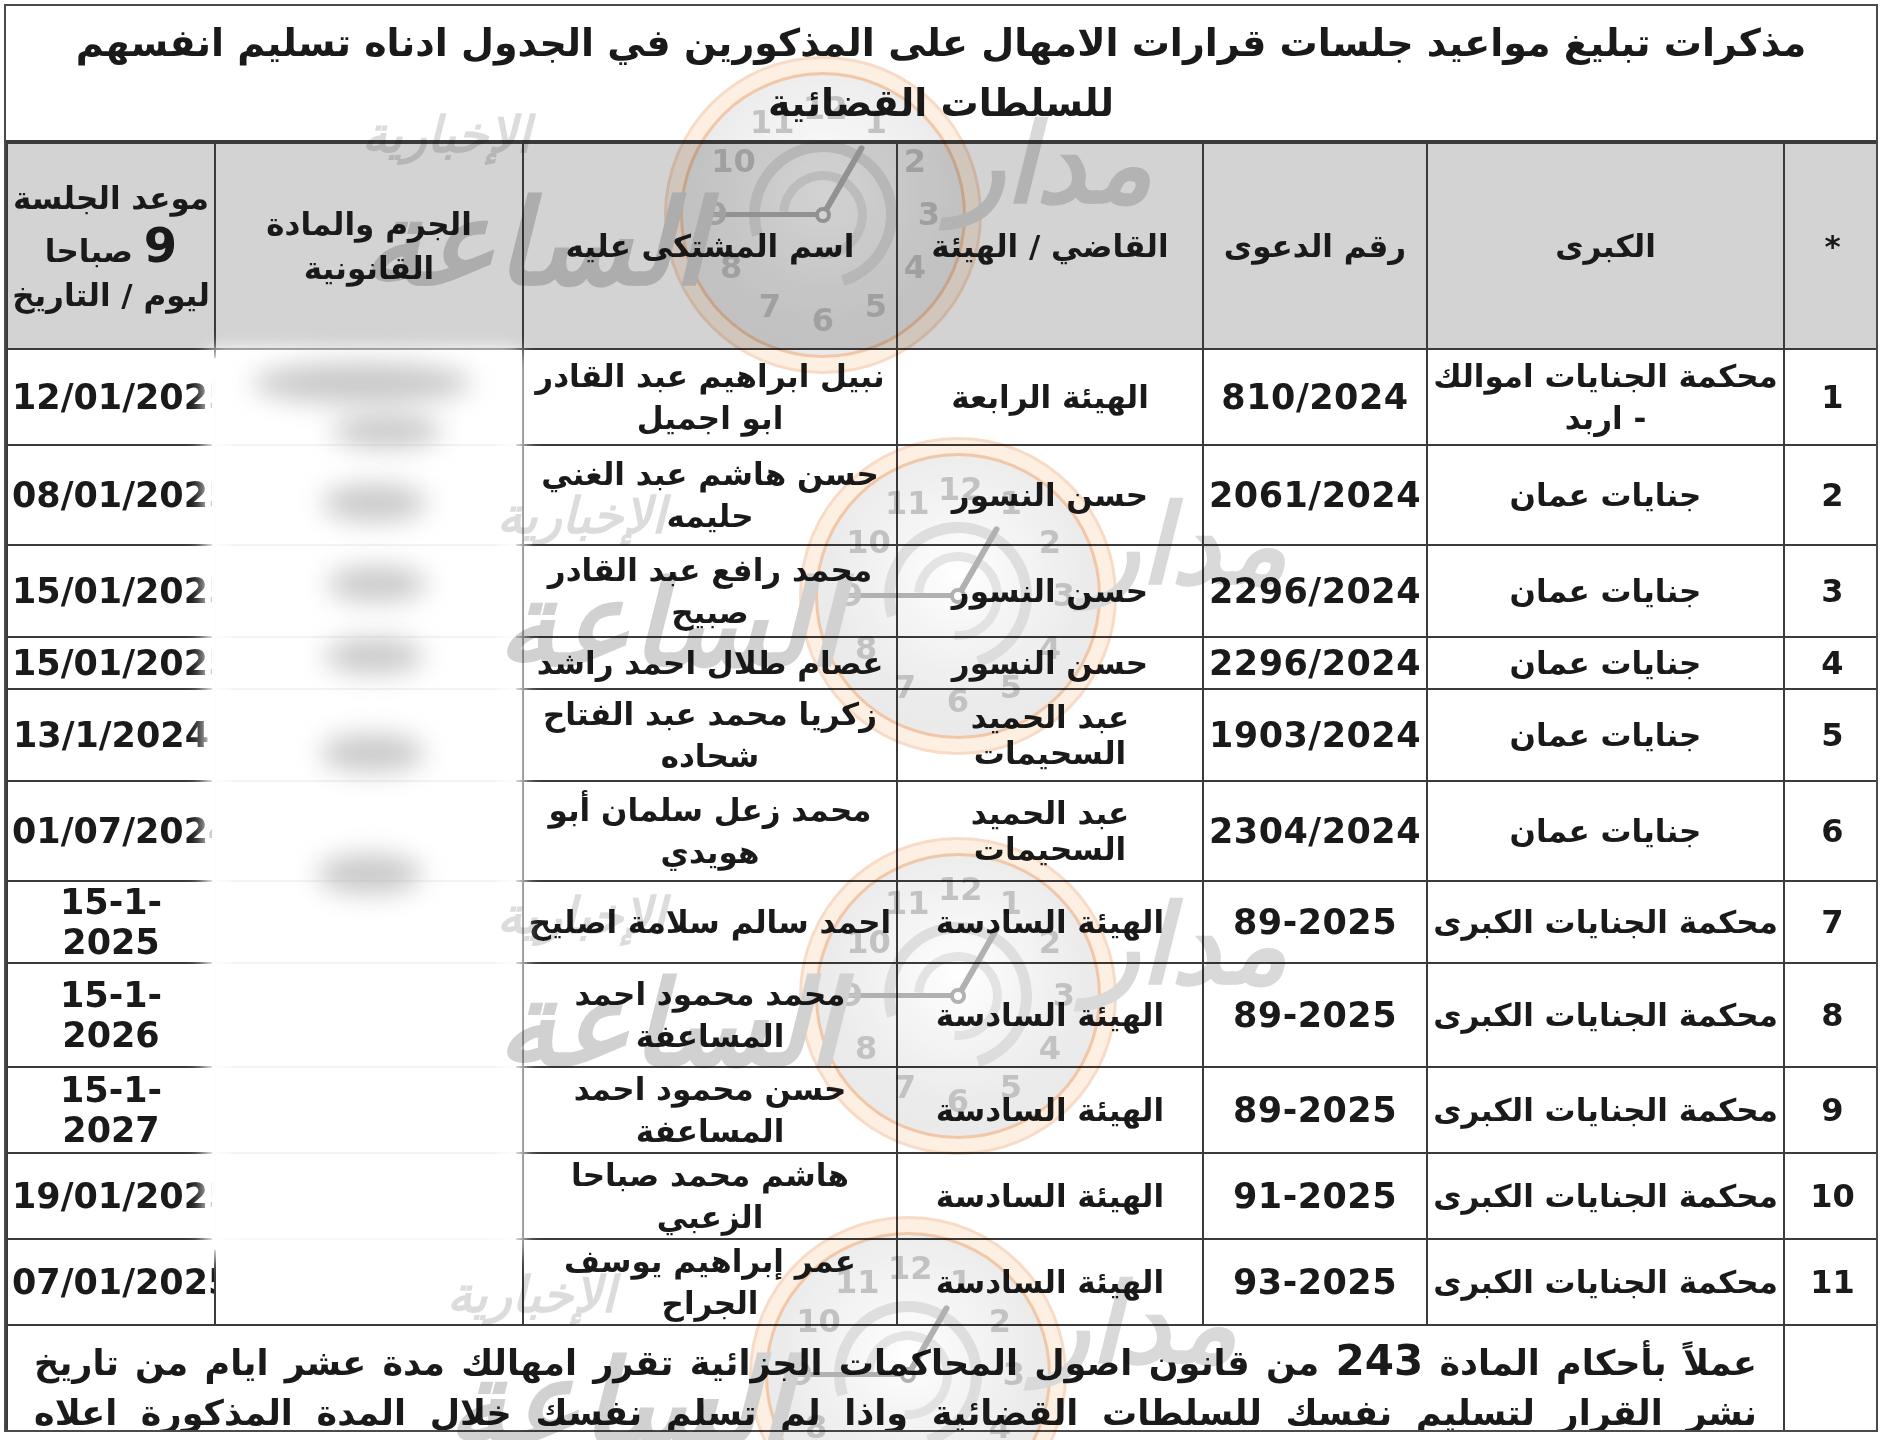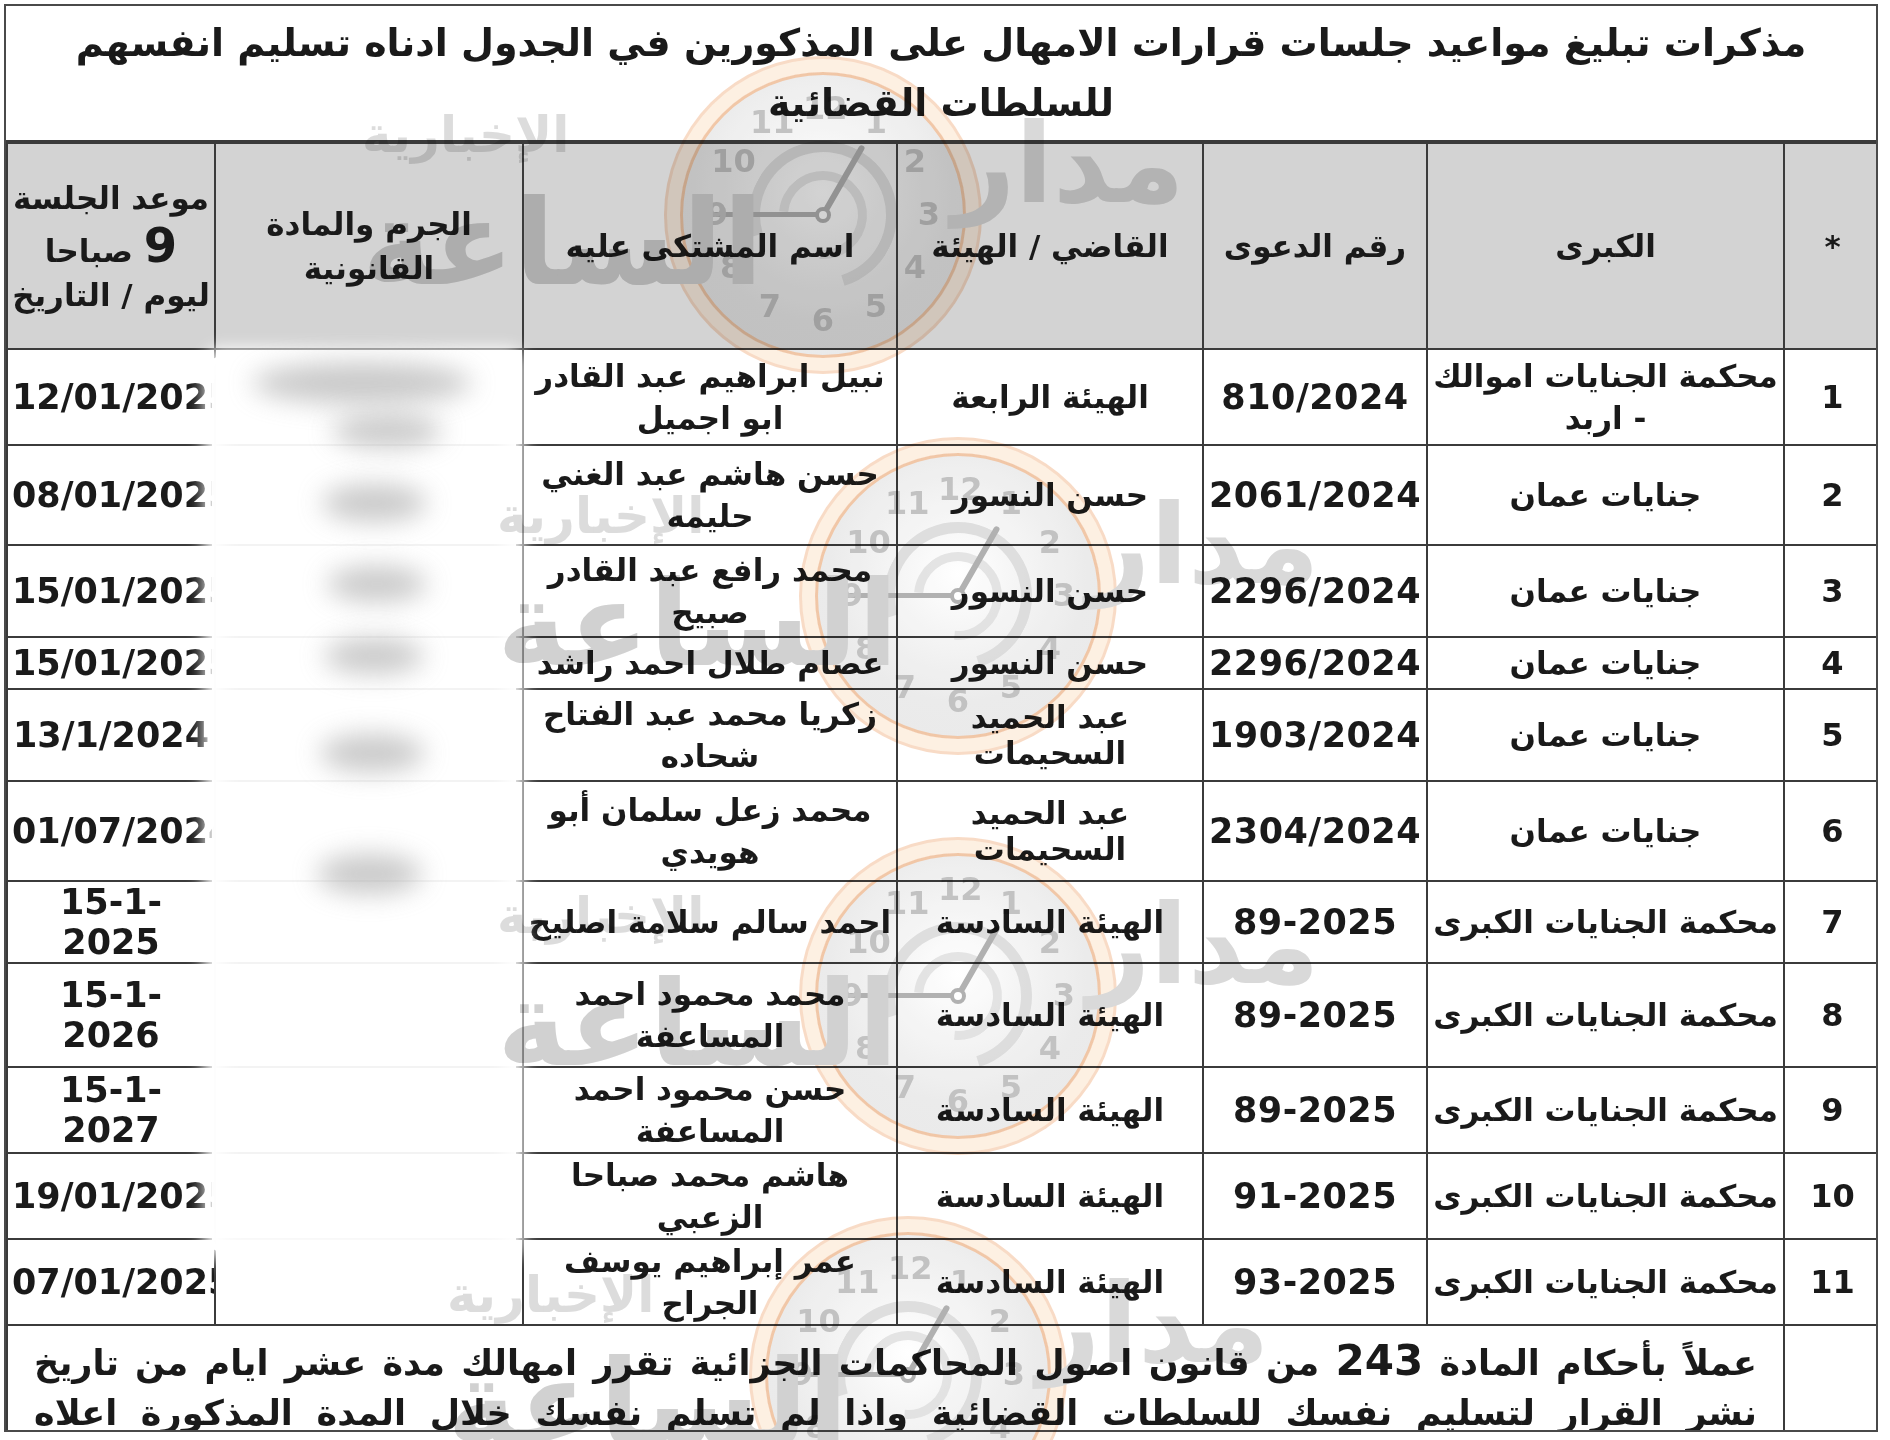--- a/index.html
+++ b/index.html
@@ -80,21 +80,21 @@
   .wm-swirl{
     position:absolute;left:66px;top:66px;width:148px;height:148px;border-radius:50%;
     border:11px solid #cfcfcf;border-bottom-color:transparent;
     transform:rotate(28deg);opacity:.75;box-sizing:border-box;
   }
   .wm-swirl2{
     position:absolute;left:96px;top:96px;width:88px;height:88px;border-radius:50%;
     border:9px solid #d4d4d4;border-left-color:transparent;
     transform:rotate(-40deg);opacity:.7;box-sizing:border-box;
   }
-  .wm-txt{position:absolute;font-weight:bold;white-space:nowrap;direction:rtl;}
+  .wm-txt{position:absolute;font-weight:bold;white-space:nowrap;direction:rtl;font-style:italic;}
   .wm-madar{left:272px;top:28px;font-size:110px;color:#d2d2d2;}
   .wm-saa{left:-318px;top:102px;font-size:118px;color:#c9c9c9;}
   .wm-akhbar{left:-318px;top:34px;font-size:50px;color:#d6d6d6;}
 </style>
 </head>
 <body>
 
 <div class="doc">
 
   <div class="title-block">

